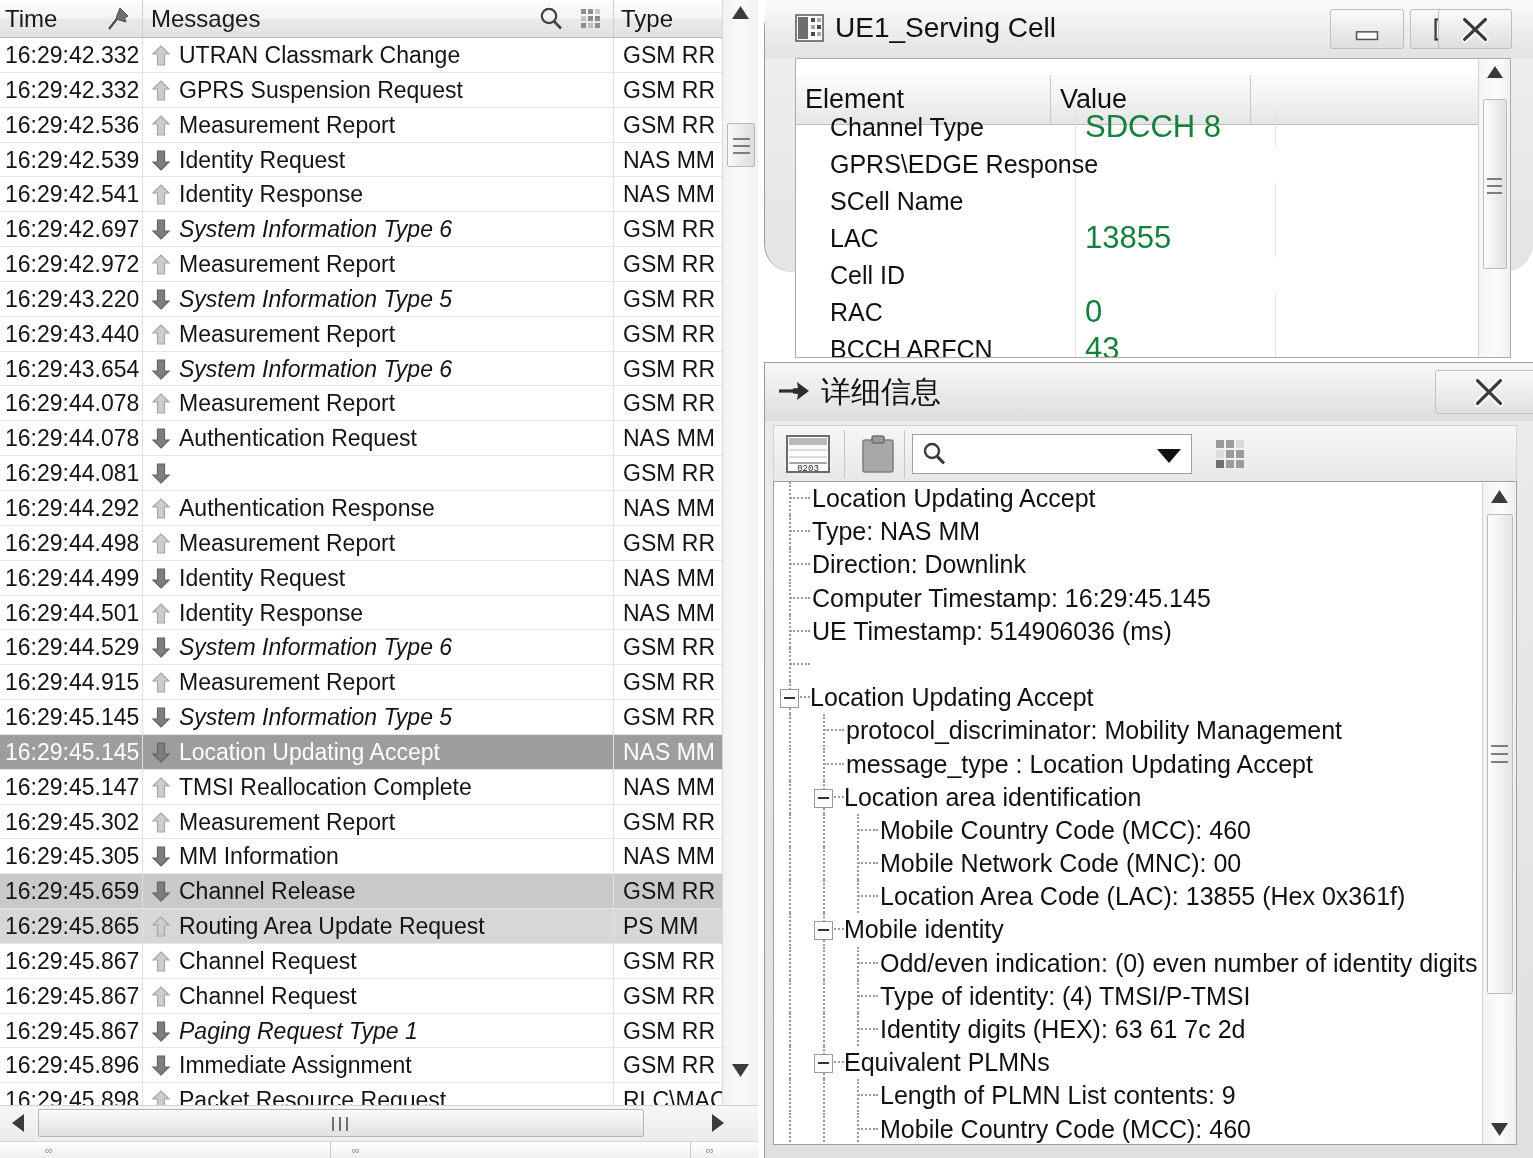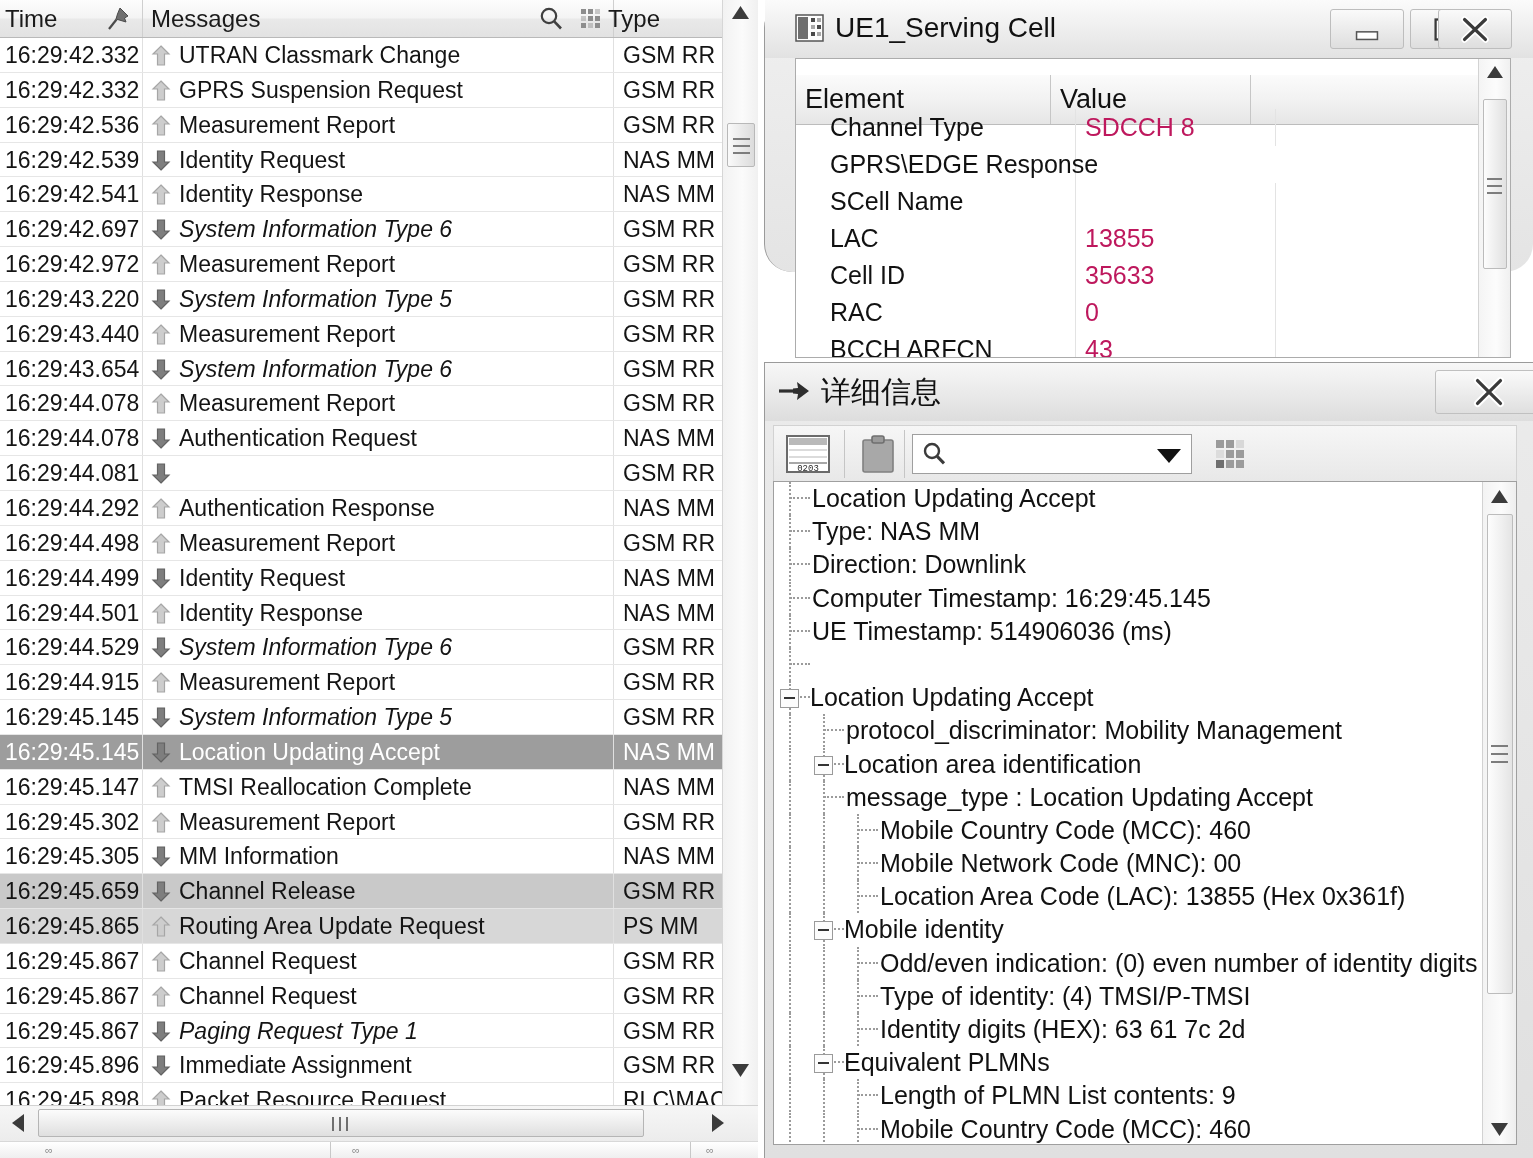--- a/index.html
+++ b/index.html
@@ -18,21 +18,21 @@
   }
   .mlog-head{
     position:absolute;left:0;top:0;width:722px;height:38px;
     background:linear-gradient(to bottom,#fdfdfd 0%,#f4f4f4 48%,#e9e9e9 52%,#e2e2e2 100%);
     border-bottom:1px solid #b9b9b9;
     box-sizing:border-box;
   }
   .hcell{position:absolute;top:0;height:37px;line-height:37px;font-size:24px;color:#1a1a1a;box-sizing:border-box;}
   .hcell.c-time{left:0;width:143px;padding-left:5px;border-right:1px solid #cfcfcf;}
   .hcell.c-msg{left:143px;width:471px;padding-left:8px;border-right:1px solid #cfcfcf;}
-  .hcell.c-type{left:599px;width:108px;padding-left:9px;}
+  .hcell.c-type{left:612px;width:108px;padding-left:9px;}
   .pin-ico{position:absolute;left:104px;top:6px;width:26px;height:26px;}
   .srch-ico{position:absolute;left:538px;top:6px;width:26px;height:26px;}
   .grid-ico{position:absolute;left:581px;top:9px;width:22px;height:20px;}
   .gdot{position:absolute;width:5px;height:5px;background:#8d8d8d;}
 
   .mlog-body{position:absolute;left:0;top:38px;width:722px;height:1067px;overflow:hidden;}
   .mrow{position:relative;height:34.85px;width:722px;box-sizing:border-box;border-bottom:1px solid #e6e6e6;}
   .mrow.sel{background:#9d9d9d;}
   .mrow.hl{background:#c9c9c9;}
   .mrow.hl2{background:#d7d7d7;}
@@ -91,21 +91,21 @@
   .cg-head{position:absolute;left:0;top:16px;width:714px;height:50px;
     background:linear-gradient(to bottom,#fbfbfb,#f1f1f1 55%,#e6e6e6);border-bottom:1px solid #bcbcbc;box-sizing:border-box;}
   .cg-h{position:absolute;top:0;height:49px;line-height:49px;font-size:27px;color:#111;box-sizing:border-box;}
   .cg-h.e{left:0;width:255px;padding-left:9px;border-right:1px solid #c6c6c6;}
   .cg-h.v{left:255px;width:200px;padding-left:9px;border-right:1px solid #c6c6c6;}
   .cg-h.x{left:455px;width:227px;}
   .cg-rows{position:absolute;left:0;top:50px;width:682px;height:248px;overflow:hidden;margin-left:25px;}
   .cgrow{position:relative;height:37px;box-sizing:border-box;}
   .cg-c1{position:absolute;left:0;top:0;width:255px;padding-left:9px;font-size:25px;line-height:36px;color:#111;
     box-sizing:border-box;border-right:1px solid #e3e3e3;height:37px;white-space:nowrap;}
-  .cg-c2{position:absolute;left:255px;top:0;width:200px;padding-left:9px;font-size:25px;line-height:36px;color:#be185d;
+  .cg-c2{position:absolute;left:255px;top:0;width:200px;padding-left:9px;font-size:31px;line-height:36px;color:#15803d;
     box-sizing:border-box;border-right:1px solid #e3e3e3;height:37px;white-space:nowrap;}
   .cg-c3{position:absolute;left:455px;top:0;width:227px;height:37px;box-sizing:border-box;}
   .cg-vsb{position:absolute;right:0;top:0;width:32px;height:298px;
     background:linear-gradient(to right,#f4f4f4,#fcfcfc 55%,#f0f0f0);border-left:1px solid #d3d3d3;box-sizing:border-box;}
   .cg-thumb{position:absolute;left:4px;top:40px;width:24px;height:170px;
     background:linear-gradient(to right,#fdfdfd,#ededed 55%,#e1e1e1);border:1px solid #bbb;box-sizing:border-box;border-radius:2px;}
 
   
   #detwin{
     position:absolute;left:764px;top:362px;width:769px;height:796px;
@@ -508,21 +508,20 @@
             <div class="cg-c2"></div>
             <div class="cg-c3"></div>
           </div>
           <div class="cgrow">
             <div class="cg-c1">LAC</div>
             <div class="cg-c2">13855</div>
             <div class="cg-c3"></div>
           </div>
           <div class="cgrow">
             <div class="cg-c1">Cell ID</div>
-            <div class="cg-c2">35633</div>
             <div class="cg-c3"></div>
           </div>
           <div class="cgrow">
             <div class="cg-c1">RAC</div>
             <div class="cg-c2">0</div>
             <div class="cg-c3"></div>
           </div>
           <div class="cgrow">
             <div class="cg-c1">BCCH ARFCN</div>
             <div class="cg-c2">43</div>
@@ -639,29 +638,29 @@
           </div>
           <div class="tnode">
             <i class="vline" style="left:15px;top:0;height:33px;"></i>
             <i class="vline" style="left:49px;top:0;height:33px;"></i>
             <i class="dash" style="left:50px;"></i>
             <span class="tx" style="left:72px;">protocol_discriminator: Mobility Management</span>
           </div>
           <div class="tnode">
             <i class="vline" style="left:15px;top:0;height:33px;"></i>
             <i class="vline" style="left:49px;top:0;height:33px;"></i>
+            <i class="dash" style="left:50px;"></i>
+            <span class="tx" style="left:72px;">message_type : Location Updating Accept</span>
+          </div>
+          <div class="tnode">
+            <i class="vline" style="left:15px;top:0;height:33px;"></i>
+            <i class="vline" style="left:49px;top:0;height:33px;"></i>
             <div class="tbox" style="left:40px;"></div>
             <i class="dash" style="left:60px;width:10px;"></i>
             <span class="tx" style="left:70px;">Location area identification</span>
-          </div>
-          <div class="tnode">
-            <i class="vline" style="left:15px;top:0;height:33px;"></i>
-            <i class="vline" style="left:49px;top:0;height:33px;"></i>
-            <i class="dash" style="left:50px;"></i>
-            <span class="tx" style="left:72px;">message_type : Location Updating Accept</span>
           </div>
           <div class="tnode">
             <i class="vline" style="left:15px;top:0;height:33px;"></i>
             <i class="vline" style="left:49px;top:0;height:33px;"></i>
             <i class="vline" style="left:83px;top:0;height:33px;"></i>
             <i class="dash" style="left:84px;"></i>
             <span class="tx" style="left:106px;">Mobile Country Code (MCC): 460</span>
           </div>
           <div class="tnode">
             <i class="vline" style="left:15px;top:0;height:33px;"></i>

